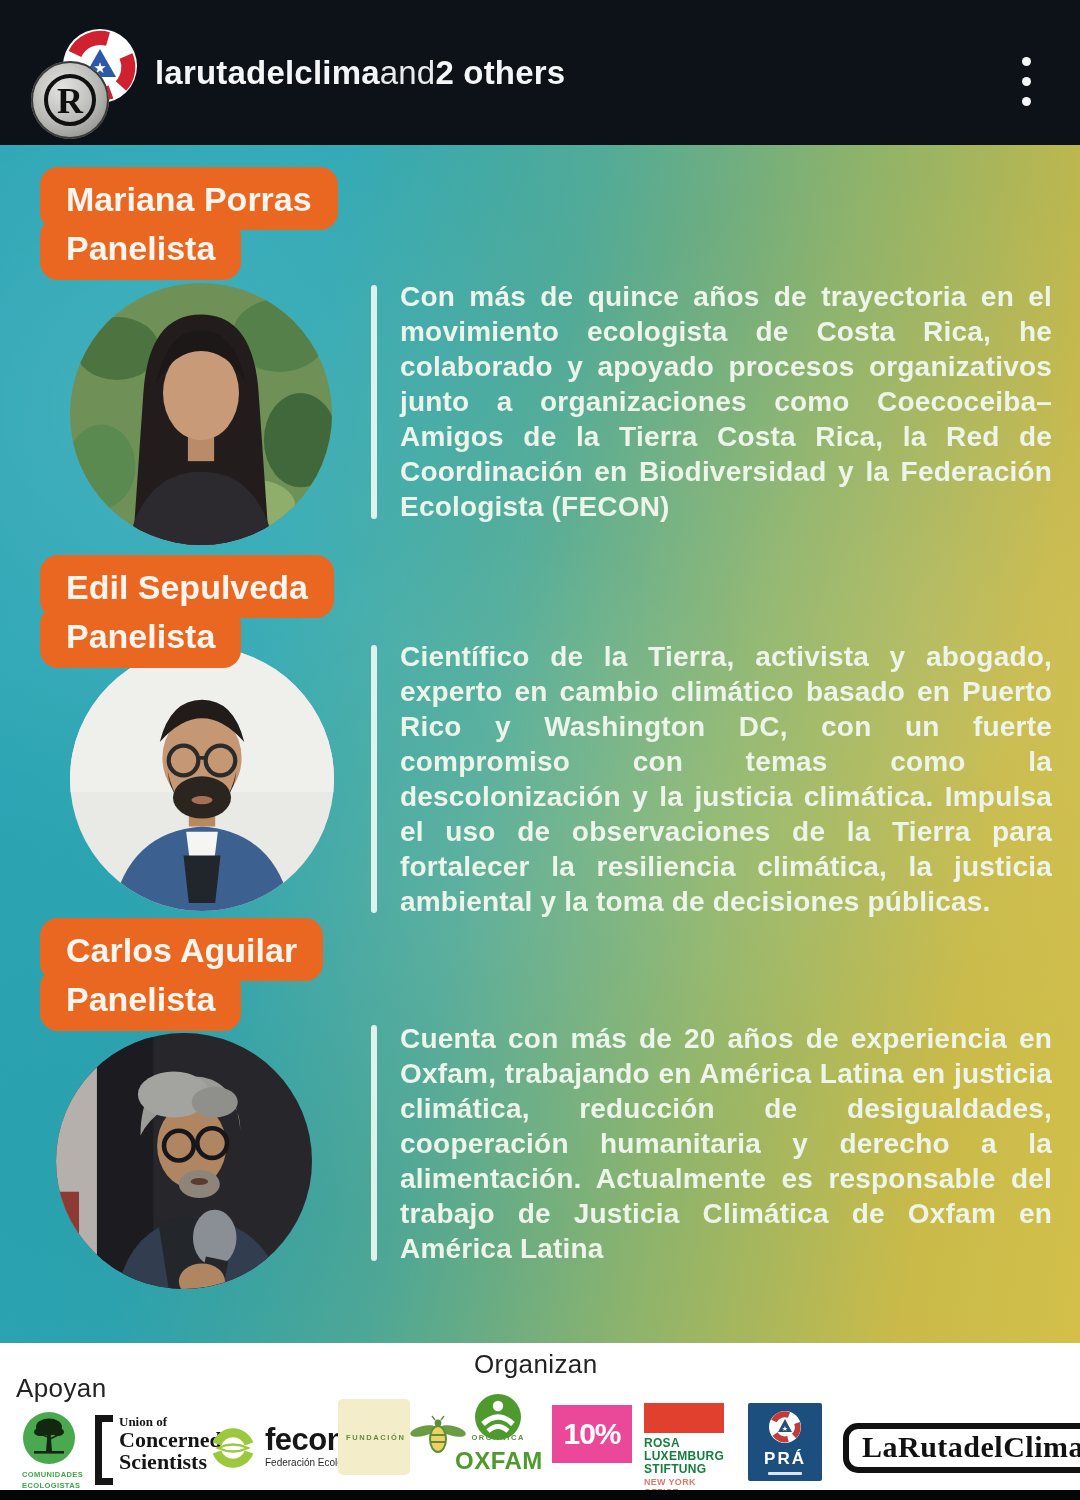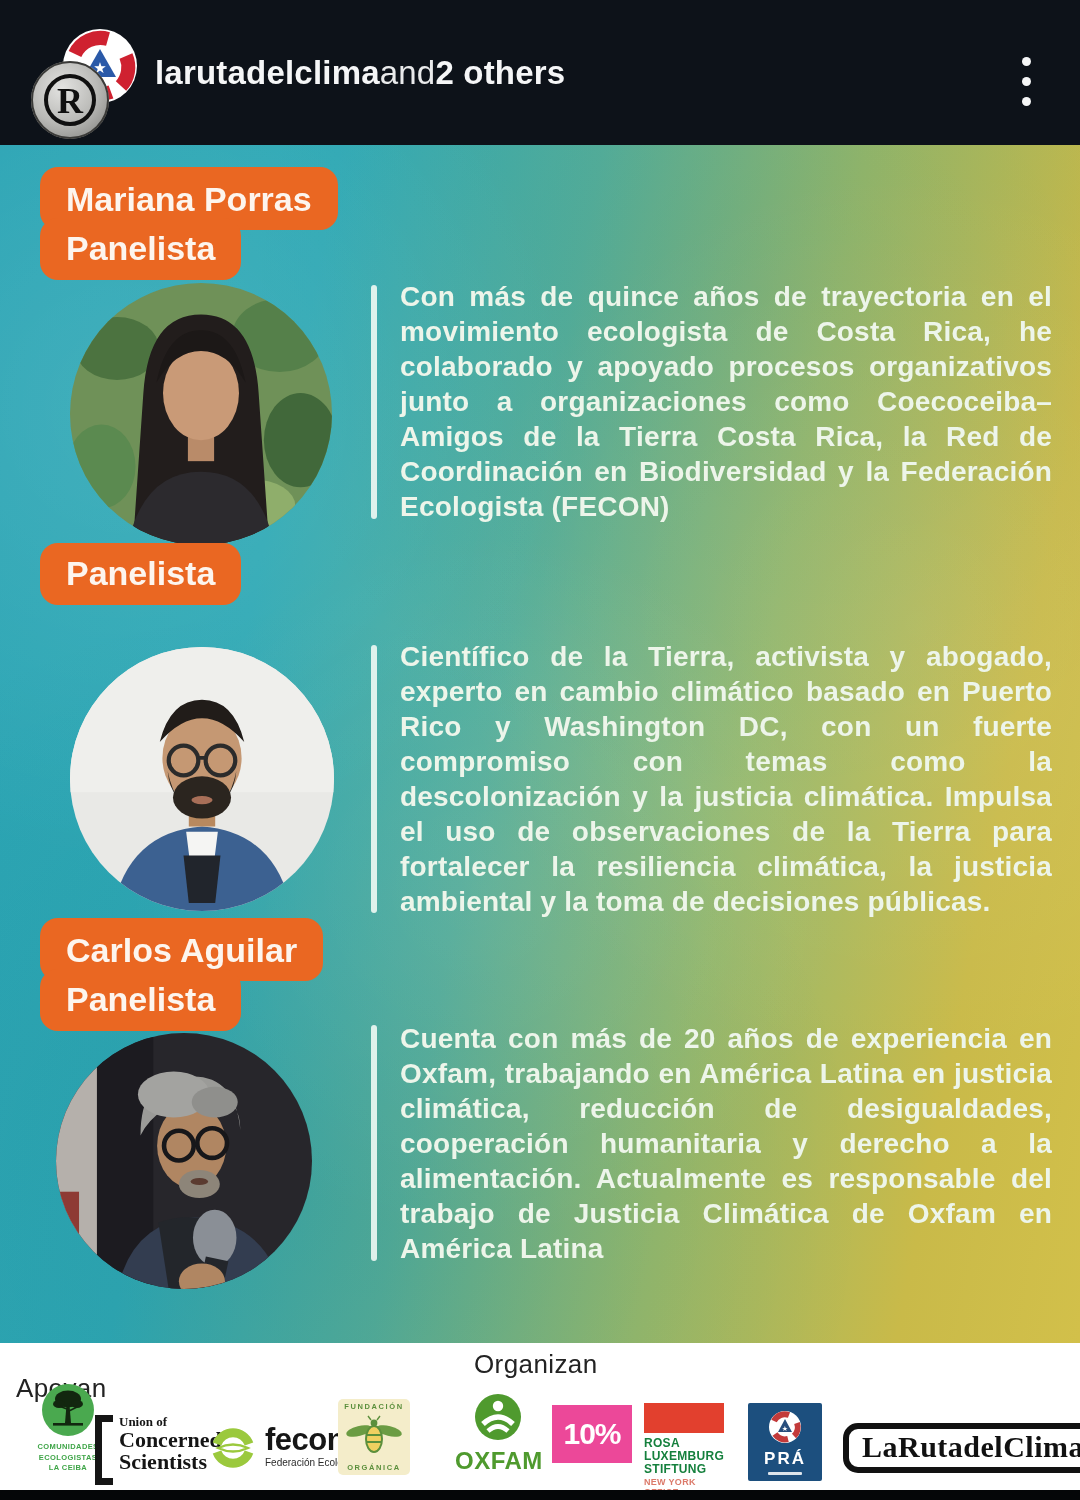--- a/index.html
+++ b/index.html
@@ -53,32 +53,32 @@
   .bio-2{top:494px;}
   .bio-3{top:876px;}
 
   
   .sponsors{position:absolute;left:0;top:1343px;width:1080px;height:147px;background:#ffffff;}
   .lbl{position:absolute;color:#232323;font-size:26px;letter-spacing:.4px;}
   .lbl-apoyan{left:16px;top:30px;}
   .lbl-organizan{left:474px;top:6px;}
 
   .logo{position:absolute;}
-  .logo-ceiba{left:22px;top:40px;width:92px;text-align:center;}
+  .logo-ceiba{left:22px;top:68px;width:92px;text-align:left;}
   .logo-ceiba .txt{margin-top:2px;color:#3fa548;font-size:7.5px;font-weight:700;line-height:8.5px;letter-spacing:.4px;}
   .logo-ucs{left:95px;top:72px;display:flex;align-items:stretch;}
   .ucs-bracket{width:11px;height:56px;border-left:7px solid #151515;border-top:7px solid #151515;border-bottom:7px solid #151515;}
   .ucs-text{margin-left:6px;font-family:"Liberation Serif",serif;color:#151515;line-height:1;}
   .ucs-top{font-size:13px;font-weight:700;margin-bottom:1px;}
   .ucs-mid,.ucs-bot{font-size:22px;font-weight:700;}
   .logo-fecon{left:210px;top:82px;display:flex;align-items:flex-start;gap:9px;}
   .fecon-text .t{font-size:31px;font-weight:700;color:#161616;line-height:30px;letter-spacing:-.5px;}
   .fecon-text .s{font-size:10px;color:#2b2b2b;margin-top:2px;}
   .logo-organica{left:338px;top:56px;width:72px;height:76px;background:#f4edca;border-radius:5px;
-        display:flex;flex-direction:column;align-items:center;justify-content:space-between;padding:3px 2px;box-sizing:border-box;}
+        display:flex;flex-direction:row;align-items:center;justify-content:space-between;padding:3px 8px;box-sizing:border-box;}
   .org-arc{color:#5b8f3c;font-size:7.5px;font-weight:700;letter-spacing:1.6px;}
   .logo-oxfam{left:455px;top:50px;width:86px;text-align:center;}
   .oxfam-label{margin-top:2px;color:#4f9a2e;font-size:24px;font-weight:700;letter-spacing:.5px;}
   .logo-cien{left:552px;top:62px;width:80px;height:58px;background:#ec4899;display:flex;align-items:center;justify-content:center;text-align:right;}
   .cien-label{color:#fff;font-size:30px;font-weight:700;letter-spacing:-1px;}
   .logo-rls{left:644px;top:60px;width:86px;}
   .rls-block{width:80px;height:30px;background:#e2402e;}
   .rls-lines{margin-top:4px;color:#15803d;font-size:12px;font-weight:700;line-height:13px;letter-spacing:.3px;}
   .rls-office{color:#dc7a6a;font-size:9px;font-weight:700;letter-spacing:.3px;margin-top:1px;}
   .logo-pra{left:748px;top:60px;width:74px;height:78px;background:#1c4f7e;border-radius:2px;
@@ -154,20 +154,21 @@
         <rect x="45" y="56" width="10" height="12" fill="#b98b69"></rect>
         <ellipse cx="50" cy="42" rx="14.5" ry="18" fill="#c99a77"></ellipse>
         <path d="M33 38 Q37 18 50 18 Q63 18 67 38 Q60 26 50 26 Q40 26 33 38 Z" fill="#1c1817"></path>
         <path d="M22 100 Q28 72 50 72 Q72 72 78 100 Z" fill="#2c2a2e"></path>
       </svg>
     </div>
     <div class="sep sep-1"></div>
     <div class="bio bio-1">Con más de quince años de trayectoria en el movimiento ecologista de Costa Rica, he colaborado y apoyado procesos organizativos junto a organizaciones como Coecoceiba–Amigos de la Tierra Costa Rica, la Red de Coordinación en Biodiversidad y la Federación Ecologista (FECON)</div>
 
     <div class="badge" style="top:410px;">
+      <div class="l1">Edil Sepulveda</div>
       <div class="l2">Panelista</div>
     </div>
     <div class="photo photo-2">
       <svg viewBox="0 0 100 100" preserveAspectRatio="none">
         <rect width="100" height="100" fill="#e9e9e6"></rect>
         <rect x="0" y="0" width="100" height="55" fill="#efefec"></rect>
         <path d="M16 100 Q22 70 50 68 Q78 70 84 100 Z" fill="#3c6191"></path>
         <path d="M44 70 L56 70 L53 94 L47 94 Z" fill="#f5f5f3"></path>
         <path d="M43 79 L57 79 L55 97 L45 97 Z" fill="#21252c"></path>
         <rect x="45" y="56" width="10" height="12" fill="#b8895f"></rect>

